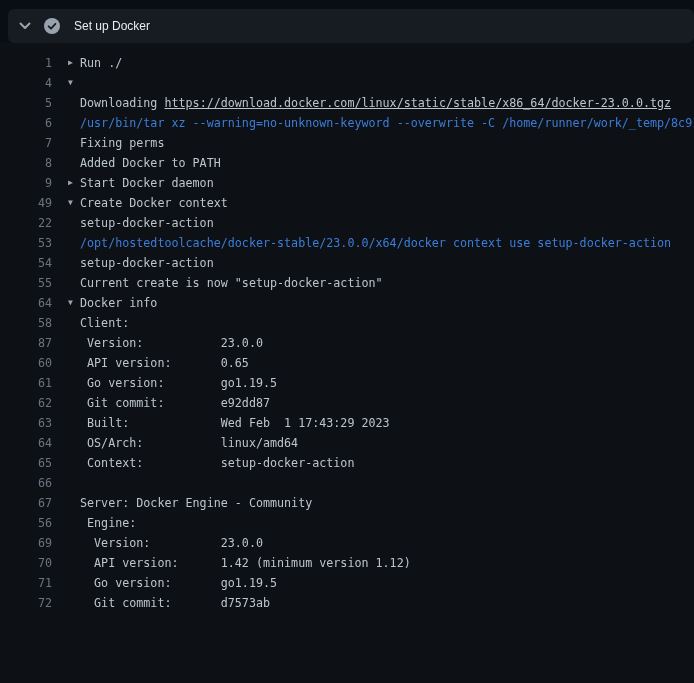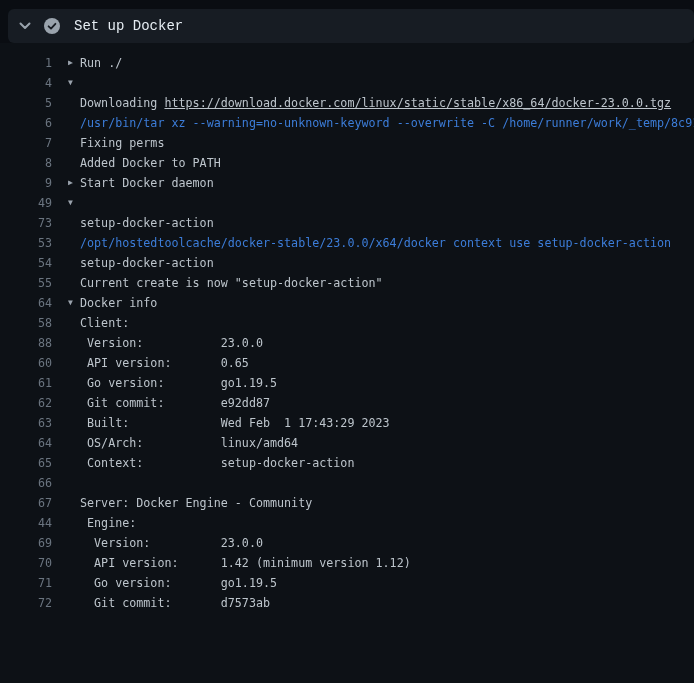--- a/index.html
+++ b/index.html
@@ -27,22 +27,22 @@
     align-items: center;
   }
   .check {
     margin-left: 13px;
     display: flex;
     align-items: center;
   }
   .step-title {
     margin-left: 14px;
     color: #e6edf3;
-    font-family: Liberation Mono, monospace;
-    font-size: 14px;
+    font-family: Liberation Sans, sans-serif;
+    font-size: 12px;
     font-weight: 400;
   }
   .log {
     margin-top: 0;
     padding-top: 10px;
     background: #0d1116;
     height: 630px;
     overflow: hidden;
     font-family: "DejaVu Sans Mono", "Liberation Mono", monospace;
     font-size: 11.7px;
@@ -99,34 +99,34 @@
 </div>
 
 <div class="log" id="log">
     <div class="row"><span class="num">1</span><span class="arw">▶</span><span class="txt">Run ./</span></div>
     <div class="row"><span class="num">4</span><span class="arw">▼</span></div>
     <div class="row"><span class="num">5</span><span class="arw"></span><span class="txt"><span>Downloading </span><a class="loglink">https://download.docker.com/linux/static/stable/x86_64/docker-23.0.0.tgz</a></span></div>
     <div class="row"><span class="num">6</span><span class="arw"></span><span class="txt cmd">/usr/bin/tar xz --warning=no-unknown-keyword --overwrite -C /home/runner/work/_temp/8c91</span></div>
     <div class="row"><span class="num">7</span><span class="arw"></span><span class="txt">Fixing perms</span></div>
     <div class="row"><span class="num">8</span><span class="arw"></span><span class="txt">Added Docker to PATH</span></div>
     <div class="row"><span class="num">9</span><span class="arw">▶</span><span class="txt">Start Docker daemon</span></div>
-    <div class="row"><span class="num">49</span><span class="arw">▼</span></div>
-    <div class="row"><span class="num">73</span><span class="arw"></span><span class="txt">setup-docker-action</span></div>
+    <div class="row"><span class="num">49</span><span class="arw">▼</span><span class="txt">Create Docker context</span></div>
+    <div class="row"><span class="num">22</span><span class="arw"></span><span class="txt">setup-docker-action</span></div>
     <div class="row"><span class="num">53</span><span class="arw"></span><span class="txt cmd">/opt/hostedtoolcache/docker-stable/23.0.0/x64/docker context use setup-docker-action</span></div>
     <div class="row"><span class="num">54</span><span class="arw"></span><span class="txt">setup-docker-action</span></div>
     <div class="row"><span class="num">55</span><span class="arw"></span><span class="txt">Current create is now "setup-docker-action"</span></div>
     <div class="row"><span class="num">64</span><span class="arw">▼</span><span class="txt">Docker info</span></div>
     <div class="row"><span class="num">58</span><span class="arw"></span><span class="txt">Client:</span></div>
-    <div class="row"><span class="num">88</span><span class="arw"></span><span class="txt"> Version:           23.0.0</span></div>
+    <div class="row"><span class="num">87</span><span class="arw"></span><span class="txt"> Version:           23.0.0</span></div>
     <div class="row"><span class="num">60</span><span class="arw"></span><span class="txt"> API version:       0.65</span></div>
     <div class="row"><span class="num">61</span><span class="arw"></span><span class="txt"> Go version:        go1.19.5</span></div>
     <div class="row"><span class="num">62</span><span class="arw"></span><span class="txt"> Git commit:        e92dd87</span></div>
     <div class="row"><span class="num">63</span><span class="arw"></span><span class="txt"> Built:             Wed Feb  1 17:43:29 2023</span></div>
     <div class="row"><span class="num">64</span><span class="arw"></span><span class="txt"> OS/Arch:           linux/amd64</span></div>
     <div class="row"><span class="num">65</span><span class="arw"></span><span class="txt"> Context:           setup-docker-action</span></div>
     <div class="row"><span class="num">66</span><span class="arw"></span><span class="txt"></span></div>
     <div class="row"><span class="num">67</span><span class="arw"></span><span class="txt">Server: Docker Engine - Community</span></div>
-    <div class="row"><span class="num">44</span><span class="arw"></span><span class="txt"> Engine:</span></div>
+    <div class="row"><span class="num">56</span><span class="arw"></span><span class="txt"> Engine:</span></div>
     <div class="row"><span class="num">69</span><span class="arw"></span><span class="txt">  Version:          23.0.0</span></div>
     <div class="row"><span class="num">70</span><span class="arw"></span><span class="txt">  API version:      1.42 (minimum version 1.12)</span></div>
     <div class="row"><span class="num">71</span><span class="arw"></span><span class="txt">  Go version:       go1.19.5</span></div>
     <div class="row"><span class="num">72</span><span class="arw"></span><span class="txt">  Git commit:       d7573ab</span></div>
   </div>
 
 </body></html>

